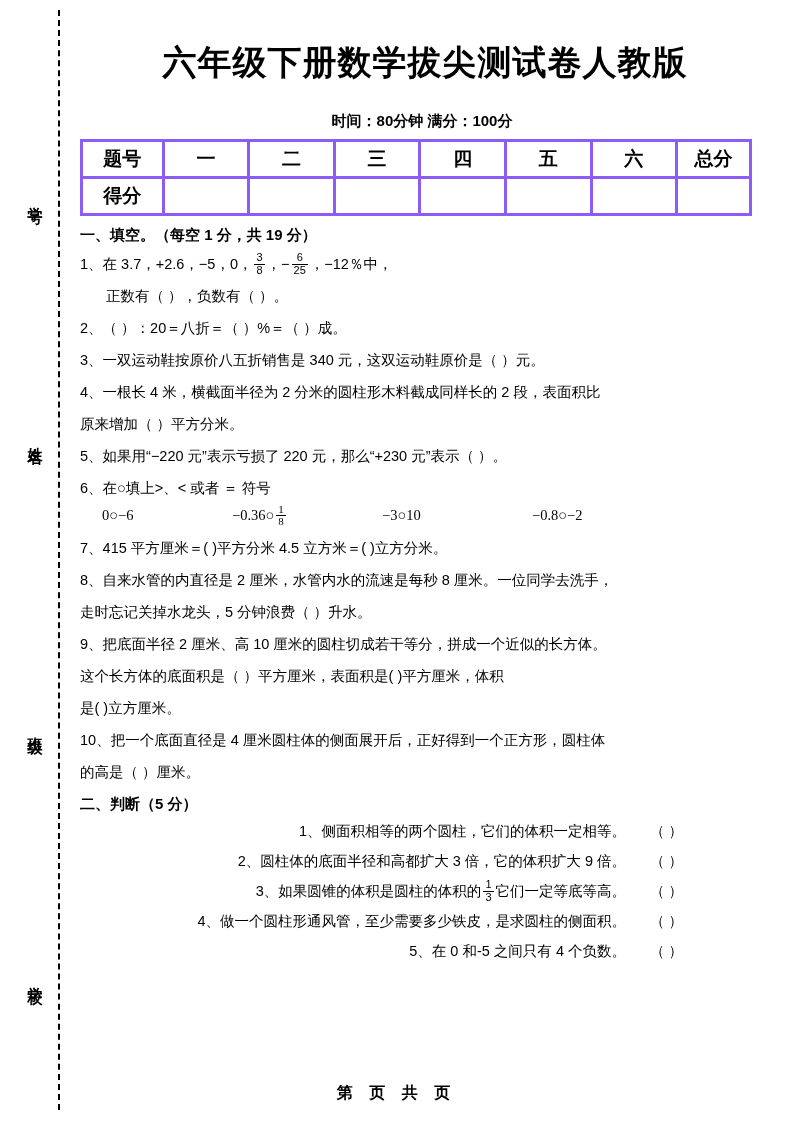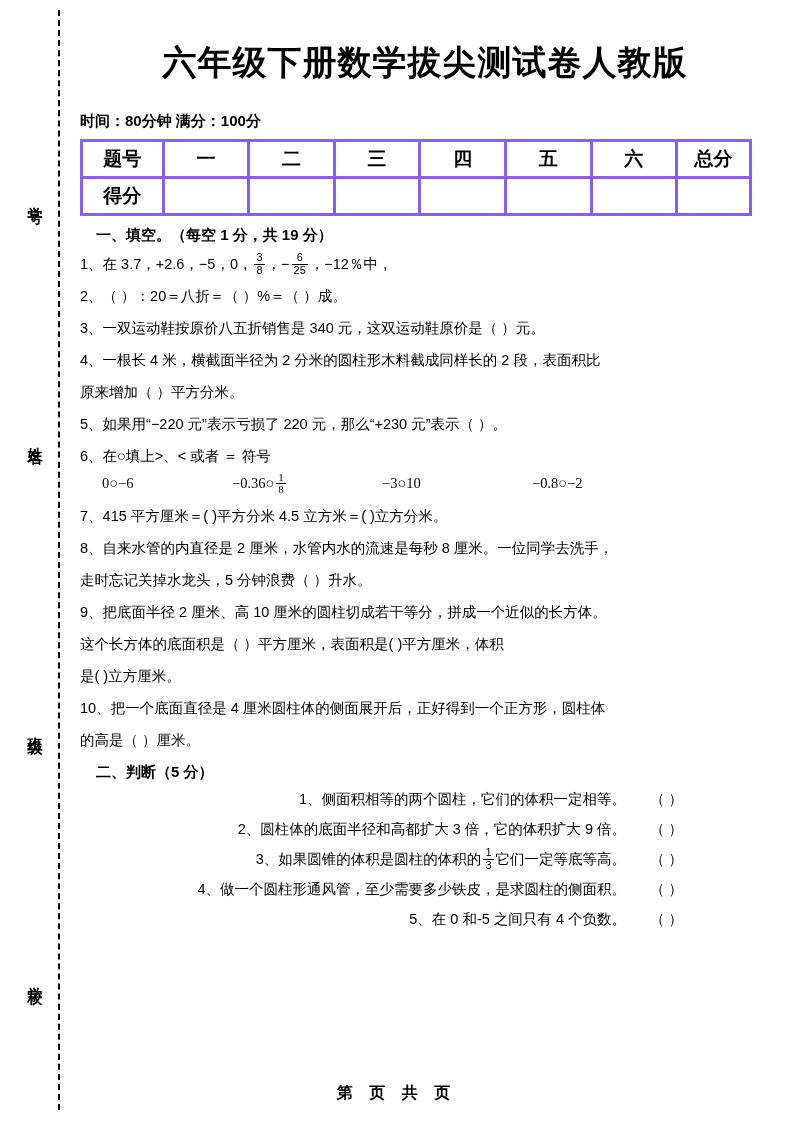--- a/index.html
+++ b/index.html
@@ -58,21 +58,21 @@
   }
   .subtitle {
     text-align: center;
     font-size: 28px;
     font-weight: bold;
     font-family: "Liberation Sans", "DejaVu Sans", sans-serif;
     margin-top: 22px;
     letter-spacing: 1px;
   }
   .meta {
-    text-align: left;
+    text-align: center;
     font-size: 15px;
     font-weight: bold;
     margin-top: 26px;
     padding-right: 6px;
     font-family: "Liberation Sans", "DejaVu Sans", sans-serif;
   }
   table.score {
     margin-top: 8px;
     border-collapse: collapse;
     width: 672px;
@@ -88,21 +88,20 @@
   table.score td.head { width: 78px; }
   table.score td.col  { width: 82px; }
   table.score td.total{ width: 70px; }
 
   .sec-head {
     font-size: 15px;
     font-weight: bold;
     font-family: "Liberation Sans", "DejaVu Sans", sans-serif;
     margin-top: 10px;
     margin-bottom: 2px;
-    margin-left: 16px;
   }
   .q {
     font-size: 14.5px;
     line-height: 26px;
     margin: 6px 0 0 0;
     font-family: Liberation Sans, sans-serif;
   }
   .indent { padding-left: 26px; }
   .row-tf {
     display: flex;
@@ -179,20 +178,21 @@
       <td class="total"></td>
     </tr>
   </tbody>
     </table>
 
   <div class="sec-head">一、填空。（每空 1 分，共 19 分）</div>
 
   <div class="q">
     <span>1、在 3.7，+2.6，−5，0，</span><span class="frac"><span class="num">3</span><span class="den">8</span></span><span>，−</span><span class="frac"><span class="num">6</span><span class="den">25</span></span><span>，−12％中，</span>
   </div>
+  <div class="q indent">正数有（                        ），负数有（                        ）。</div>
   <div class="q">2、（      ）：20＝八折＝（      ）%＝（         ）成。</div>
   <div class="q">3、一双运动鞋按原价八五折销售是 340 元，这双运动鞋原价是（        ）元。</div>
   <div class="q">4、一根长 4 米，横截面半径为 2 分米的圆柱形木料截成同样长的 2 段，表面积比</div>
   <div class="q">原来增加（        ）平方分米。</div>
   <div class="q">5、如果用“−220 元”表示亏损了 220 元，那么“+230 元”表示（             ）。</div>
   <div class="q">6、在○填上&gt;、&lt; 或者 ＝  符号</div>
   <div class="cmp-row">
     <span class="c1">0○−6</span>
     <span class="c2"><span>−0.36○</span><span class="frac"><span class="num">1</span><span class="den">8</span></span></span>
     <span class="c3">−3○10</span>

